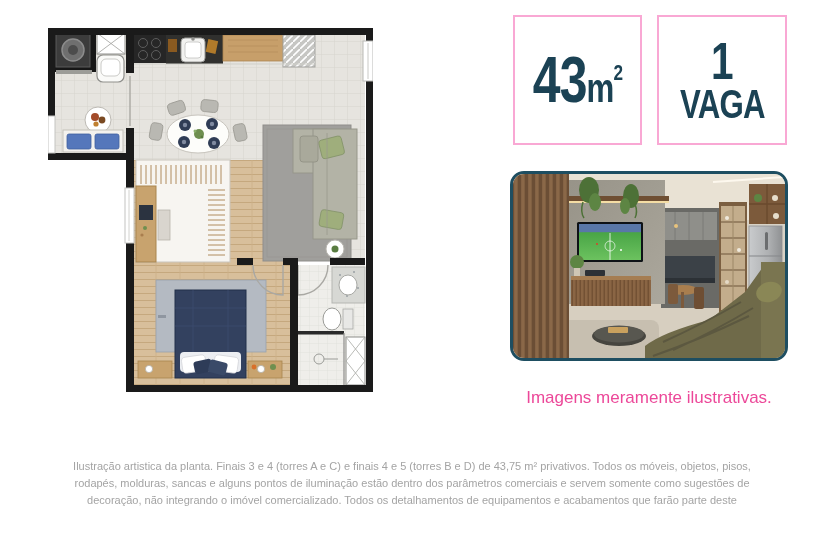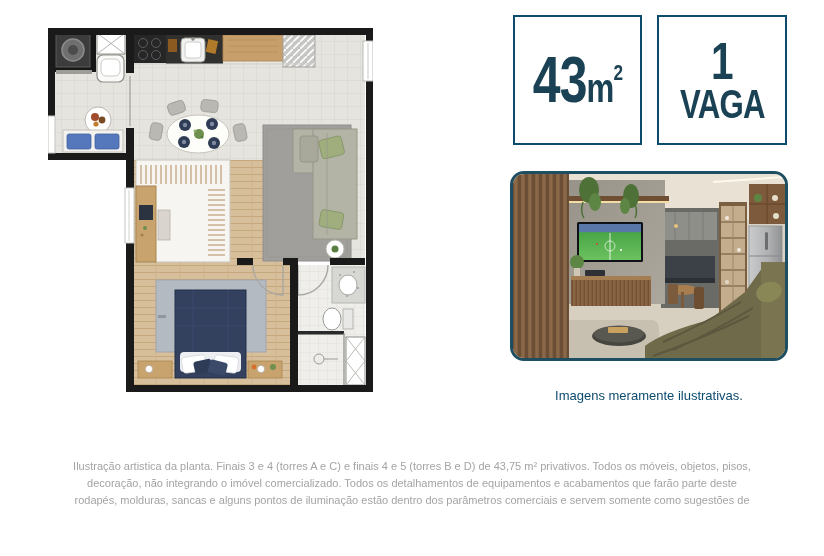--- a/index.html
+++ b/index.html
@@ -4,40 +4,40 @@
 <style>
   html,body{margin:0;padding:0;background:#ffffff;}
   .canvas{position:relative;width:824px;height:556px;background:#ffffff;overflow:hidden;
           font-family:"Liberation Sans",sans-serif;}
 
   
   .floorplan{position:absolute;left:48px;top:28px;width:325px;height:364px;}
 
   
   .badge{position:absolute;top:15px;height:130px;box-sizing:border-box;
-         border:2px solid #0c4a6e;background:#ffffff;color:#1b4254;
+         border:2px solid #f9a8d4;background:#ffffff;color:#1b4254;
          display:flex;align-items:center;justify-content:center;}
   .badge-area{left:513px;width:129px;}
   .badge-vaga{left:657px;width:130px;}
   .squeeze{display:inline-block;transform:scaleX(0.78);transform-origin:center;white-space:nowrap;}
   .area-line{font-weight:bold;line-height:1;letter-spacing:-1px;}
   .area-num{font-size:64px;}
   .area-unit{font-size:40px;}
   .area-sup{font-size:22px;position:relative;top:-22px;}
   .vaga-box{text-align:center;font-weight:bold;line-height:0.92;}
   .vaga-num{font-size:52px;}
   .vaga-word{font-size:40px;letter-spacing:-1px;}
 
   
   .photo{position:absolute;left:510px;top:171px;width:278px;height:190px;box-sizing:border-box;
          border:3px solid #1e4e61;border-radius:14px;overflow:hidden;background:#d8d2c6;}
   .photo svg{display:block;}
 
   .caption{position:absolute;left:510px;top:388px;width:278px;text-align:center;
-           font-size:13px;color:#0c4a6e;}
+           font-size:17px;color:#ec4899;}
 
   
   .disclaimer{position:absolute;left:57px;top:458px;width:710px;text-align:center;
               font-size:11px;line-height:17px;color:#a4a4a4;}
   .disclaimer div{white-space:nowrap;}
 </style>
 </head>
 <body>
 
 <div class="canvas">
@@ -341,17 +341,17 @@
         <rect x="248" y="88" width="24" height="96" fill="#7a7550"></rect>
         <ellipse cx="256" cy="118" rx="13" ry="10" fill="#8a8756" transform="rotate(-18 256 118)"></ellipse>
       </g>
     </svg>
   </div>
 
   <div class="caption">Imagens meramente ilustrativas.</div>
 
   <div class="disclaimer">
     <div>Ilustração artistica da planta. Finais 3 e 4 (torres A e C) e finais 4 e 5 (torres B e D) de 43,75 m² privativos. Todos os móveis, objetos, pisos,</div>
+    <div>rodapés, molduras, sancas e alguns pontos de iluminação estão dentro dos parâmetros comerciais e servem somente como sugestões de</div>
     <div>decoração, não integrando o imóvel comercializado. Todos os detalhamentos de equipamentos e acabamentos que farão parte deste</div>
-    <div>rodapés, molduras, sancas e alguns pontos de iluminação estão dentro dos parâmetros comerciais e servem somente como sugestões de</div>
   </div>
 
 </div>
 
 </body></html>

